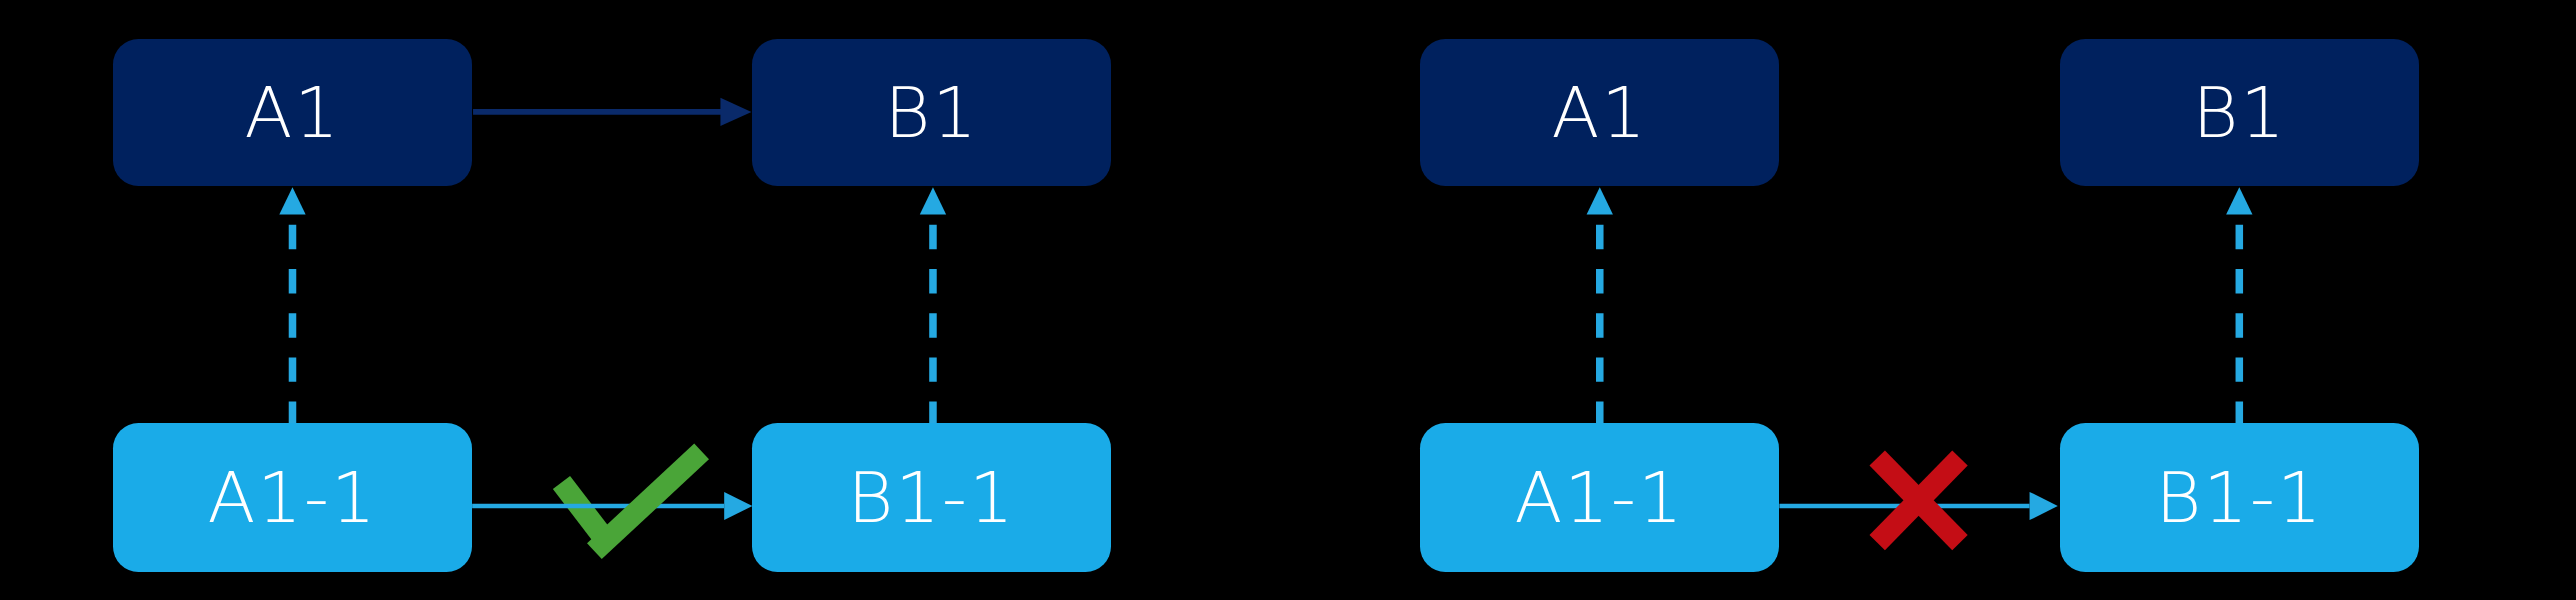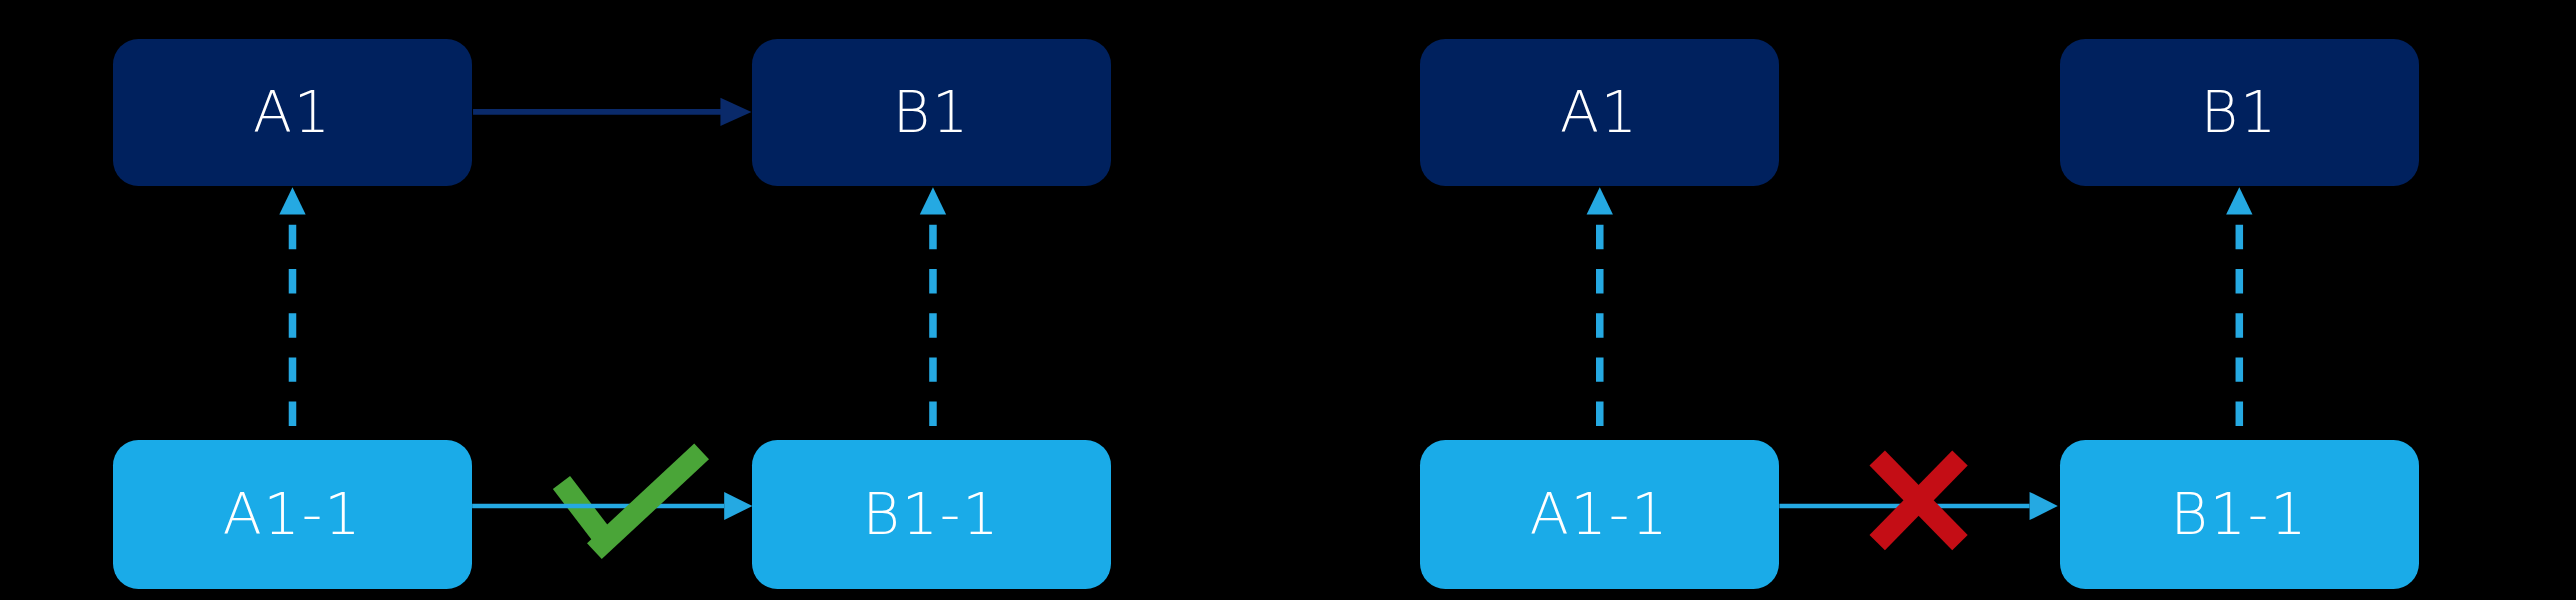--- a/index.html
+++ b/index.html
@@ -17,27 +17,27 @@
     width:2576px;height:601px;
   }
   .node{
     position:absolute;
     width:359px;
     display:flex;
     align-items:center;
     justify-content:center;
     border-radius:25.4px;
     color:var(--label_text,#fff);
-    font-size:57px;
+    font-size:70px;
     font-weight:300;
     letter-spacing:1.9px;
     line-height:1;
   }
   .node.top{top:39px;height:147px;background:var(--navy_box,#00215e);}
-  .node.bottom{top:440px;height:149px;background:var(--cyan_box,#1aabe8);}
+  .node.bottom{top:423px;height:149px;background:var(--cyan_box,#1aabe8);}
 
   line,polyline{fill:none;}
   .stroke-navy{stroke:var(--navy_arrow,#0a2a6a);stroke-width:6;}
   .fill-navy{fill:var(--navy_arrow,#0a2a6a);}
   .stroke-cyan{stroke:var(--cyan_connector,#25a9e2);stroke-width:5;}
   .fill-cyan{fill:var(--cyan_connector,#25a9e2);}
   .dashed{stroke:var(--cyan_connector,#25a9e2);stroke-width:8;stroke-dasharray:26 21;}
   .stroke-green{stroke:var(--check_green,#4aa538);stroke-width:23;}
   .stroke-red{stroke:var(--cross_red,#c40d15);stroke-width:23;}
 </style>

